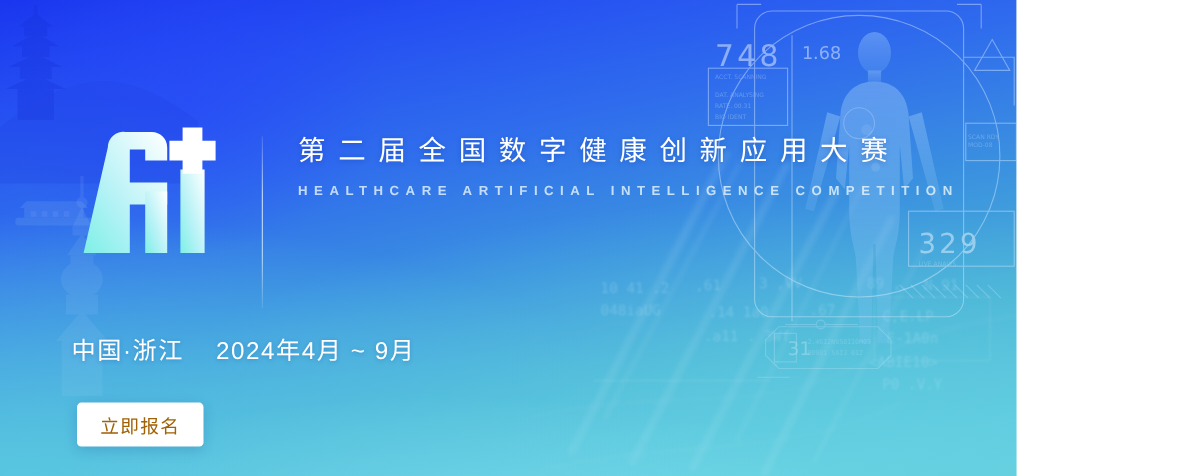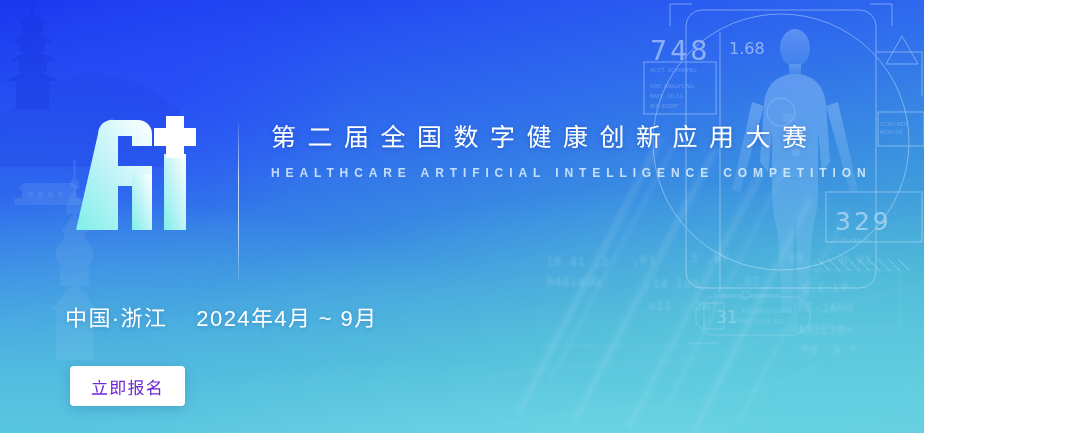--- a/index.html
+++ b/index.html
@@ -84,21 +84,21 @@
   .meta {
     position:absolute; left:65px; top:300px;
     font-size:22px; letter-spacing:1.4px; color:#ffffff; white-space:nowrap;
     text-shadow:0 1px 4px rgba(10,50,130,.25);
   }
   .meta .gap { display:inline-block; width:14px; }
 
   .cta {
     position:absolute; left:70px; top:366px;
     width:115px; height:40px; border:none; border-radius:4px;
-    background:#ffffff; color:#6d28d9; cursor:pointer;
+    background:#ffffff; color:#a16207; cursor:pointer;
     font-size:17px; letter-spacing:1.2px;
     font-family:"Liberation Sans","DejaVu Sans",sans-serif;
     box-shadow:0 3px 12px rgba(10,45,120,.18);
   }
 </style>
 </head>
 <body>
 
 <div id="banner">
 

